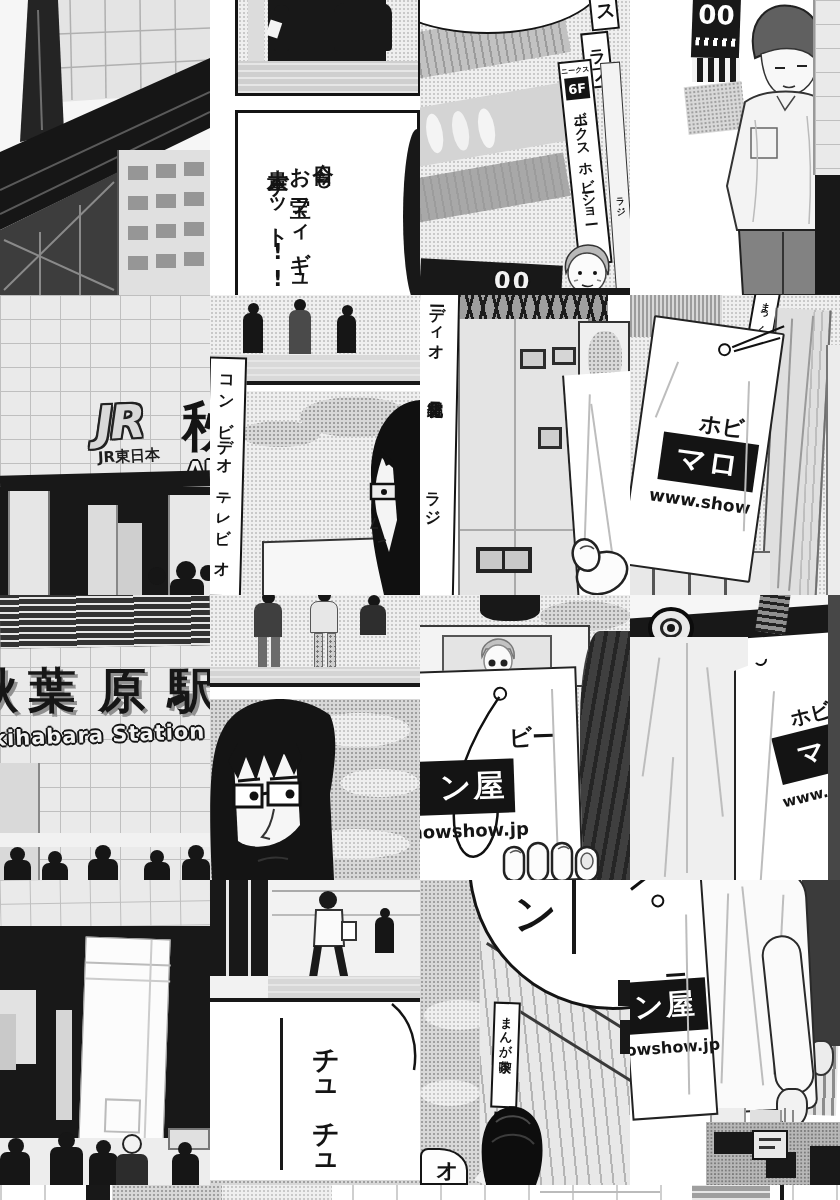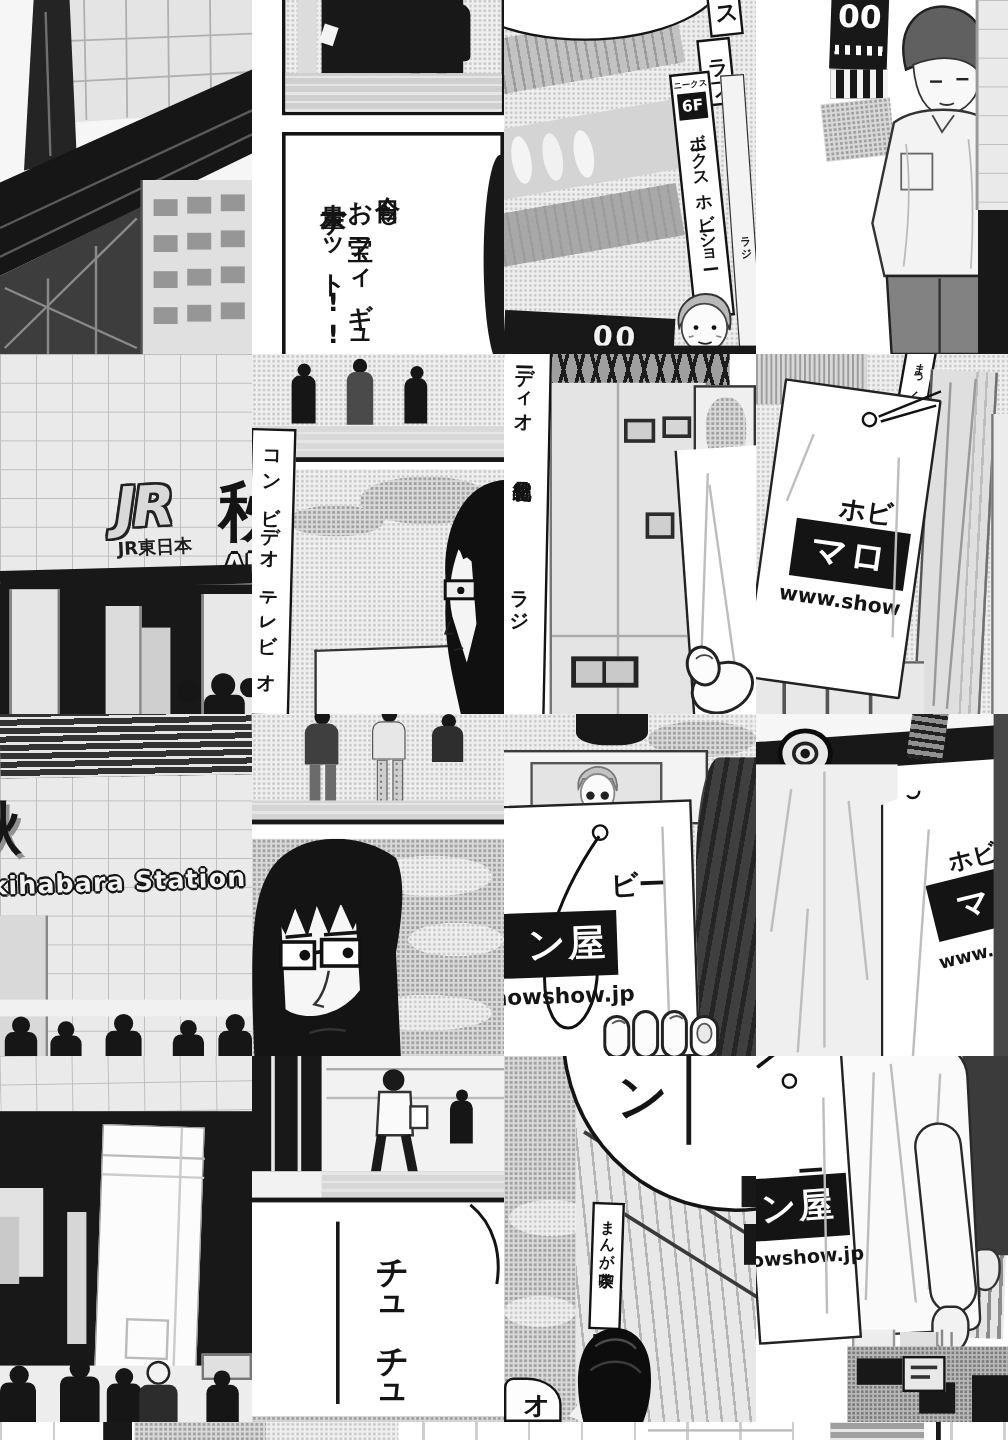--- a/index.html
+++ b/index.html
@@ -273,20 +273,21 @@
       <div class="a bagbox" style="left:24px;top:112px;width:96px;height:48px;font-size:30px">マロ</div>
       <span class="a" style="left:18px;top:166px;font-size:17px;font-weight:800">www.show</span>
       <div class="a crease" style="left:20px;top:40px;width:1.5px;height:60px;transform:rotate(14deg)"></div>
       <div class="a crease" style="left:108px;top:50px;width:1.5px;height:150px;transform:rotate(-6deg)"></div>
     </div>
   </div>
 
   <div class="tile tilewall" style="left:0;top:595px;height:285px">
     <div class="a hstr" style="left:0;top:-4px;width:210px;height:56px;background-color:#323232;transform:rotate(-1deg)"></div>
     <span class="a st3d" style="left:-30px;top:64px;font-size:48px">秋</span>
+    <span class="a st3d" style="left:28px;top:64px;font-size:48px;letter-spacing:22px;white-space:nowrap">葉原駅</span>
     <span class="a otl" style="left:-8px;top:128px;font-size:21px;font-weight:900;letter-spacing:1px;transform:rotate(-2deg);white-space:nowrap">kihabara Station</span>
     <div class="a" style="left:0;top:168px;width:40px;height:117px;background:#d9d9d9;border-right:2px solid #888"></div>
     <div class="a" style="left:0;top:238px;width:210px;height:14px;background:#f1f1f1"></div>
     <div class="a head" style="left:10px;top:252px;width:15px;height:15px"></div>
     <div class="a body" style="left:4px;top:265px;width:27px;height:20px"></div>
     <div class="a head" style="left:48px;top:256px;width:14px;height:14px"></div>
     <div class="a body" style="left:42px;top:268px;width:26px;height:17px"></div>
     <div class="a head" style="left:95px;top:250px;width:16px;height:16px"></div>
     <div class="a body" style="left:88px;top:264px;width:30px;height:21px"></div>
     <div class="a head" style="left:150px;top:255px;width:14px;height:14px"></div>

